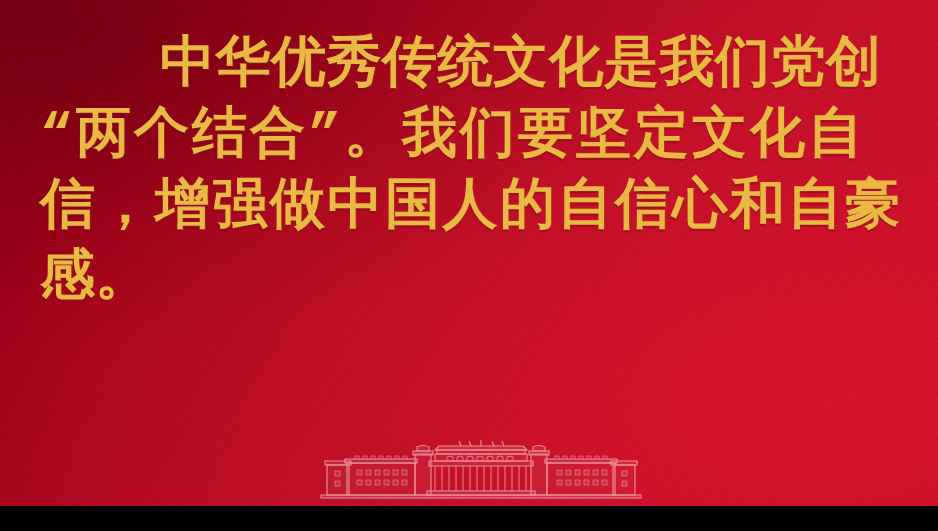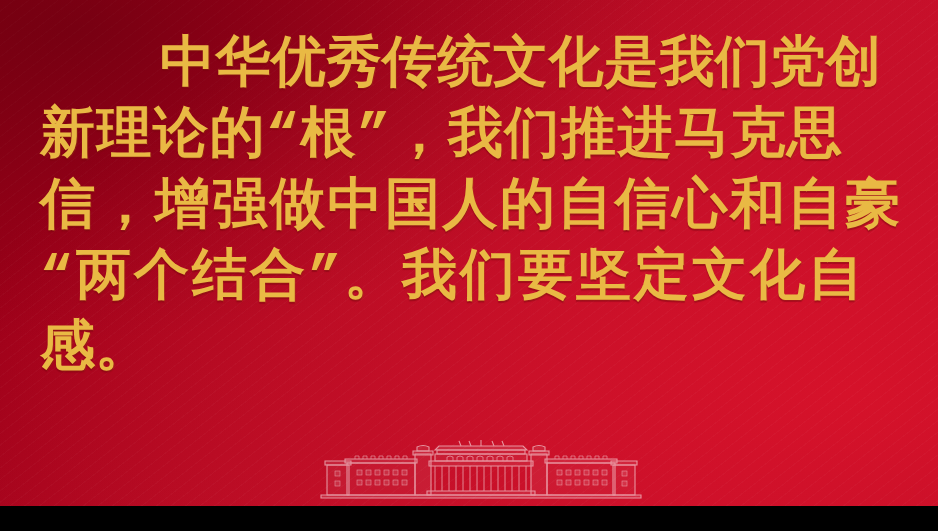--- a/index.html
+++ b/index.html
@@ -89,23 +89,22 @@
 </head>
 <body>
 
 <div id="poster">
 
   <div class="texture"></div>
   <div class="vignette"></div>
 
   <div class="quote">
     <span class="quote-line indent spread-1">中华优秀传统文化是我们党创</span>
-    <span class="quote-line spread-2">新理论的“根”，我们推进马克思</span>
+    <span class="quote-line spread-4">“两个结合”。我们要坚定文化自</span>
     <span class="quote-line spread-5">信，增强做中国人的自信心和自豪</span>
-    <span class="quote-line spread-4">“两个结合”。我们要坚定文化自</span>
     <span class="quote-line spread-6">感。</span>
   </div>
 
   <div class="building">
     <svg viewBox="0 0 340 62" xmlns="http://www.w3.org/2000/svg" fill="none" stroke="#ffffff" stroke-width="1.1" stroke-linejoin="miter" stroke-linecap="butt">
 
       <path d="M128 7 L212 7 L216 11 L124 11 Z" fill="rgba(255,255,255,0.20)"></path>
       <path d="M126 11 L214 11 L214 15 L126 15 Z" fill="rgba(255,255,255,0.12)"></path>
 
       <path d="M148 2 L150 7 M158 2 L160 7 M170 1 L170 7 M181 2 L183 7 M191 2 L193 7"></path>

